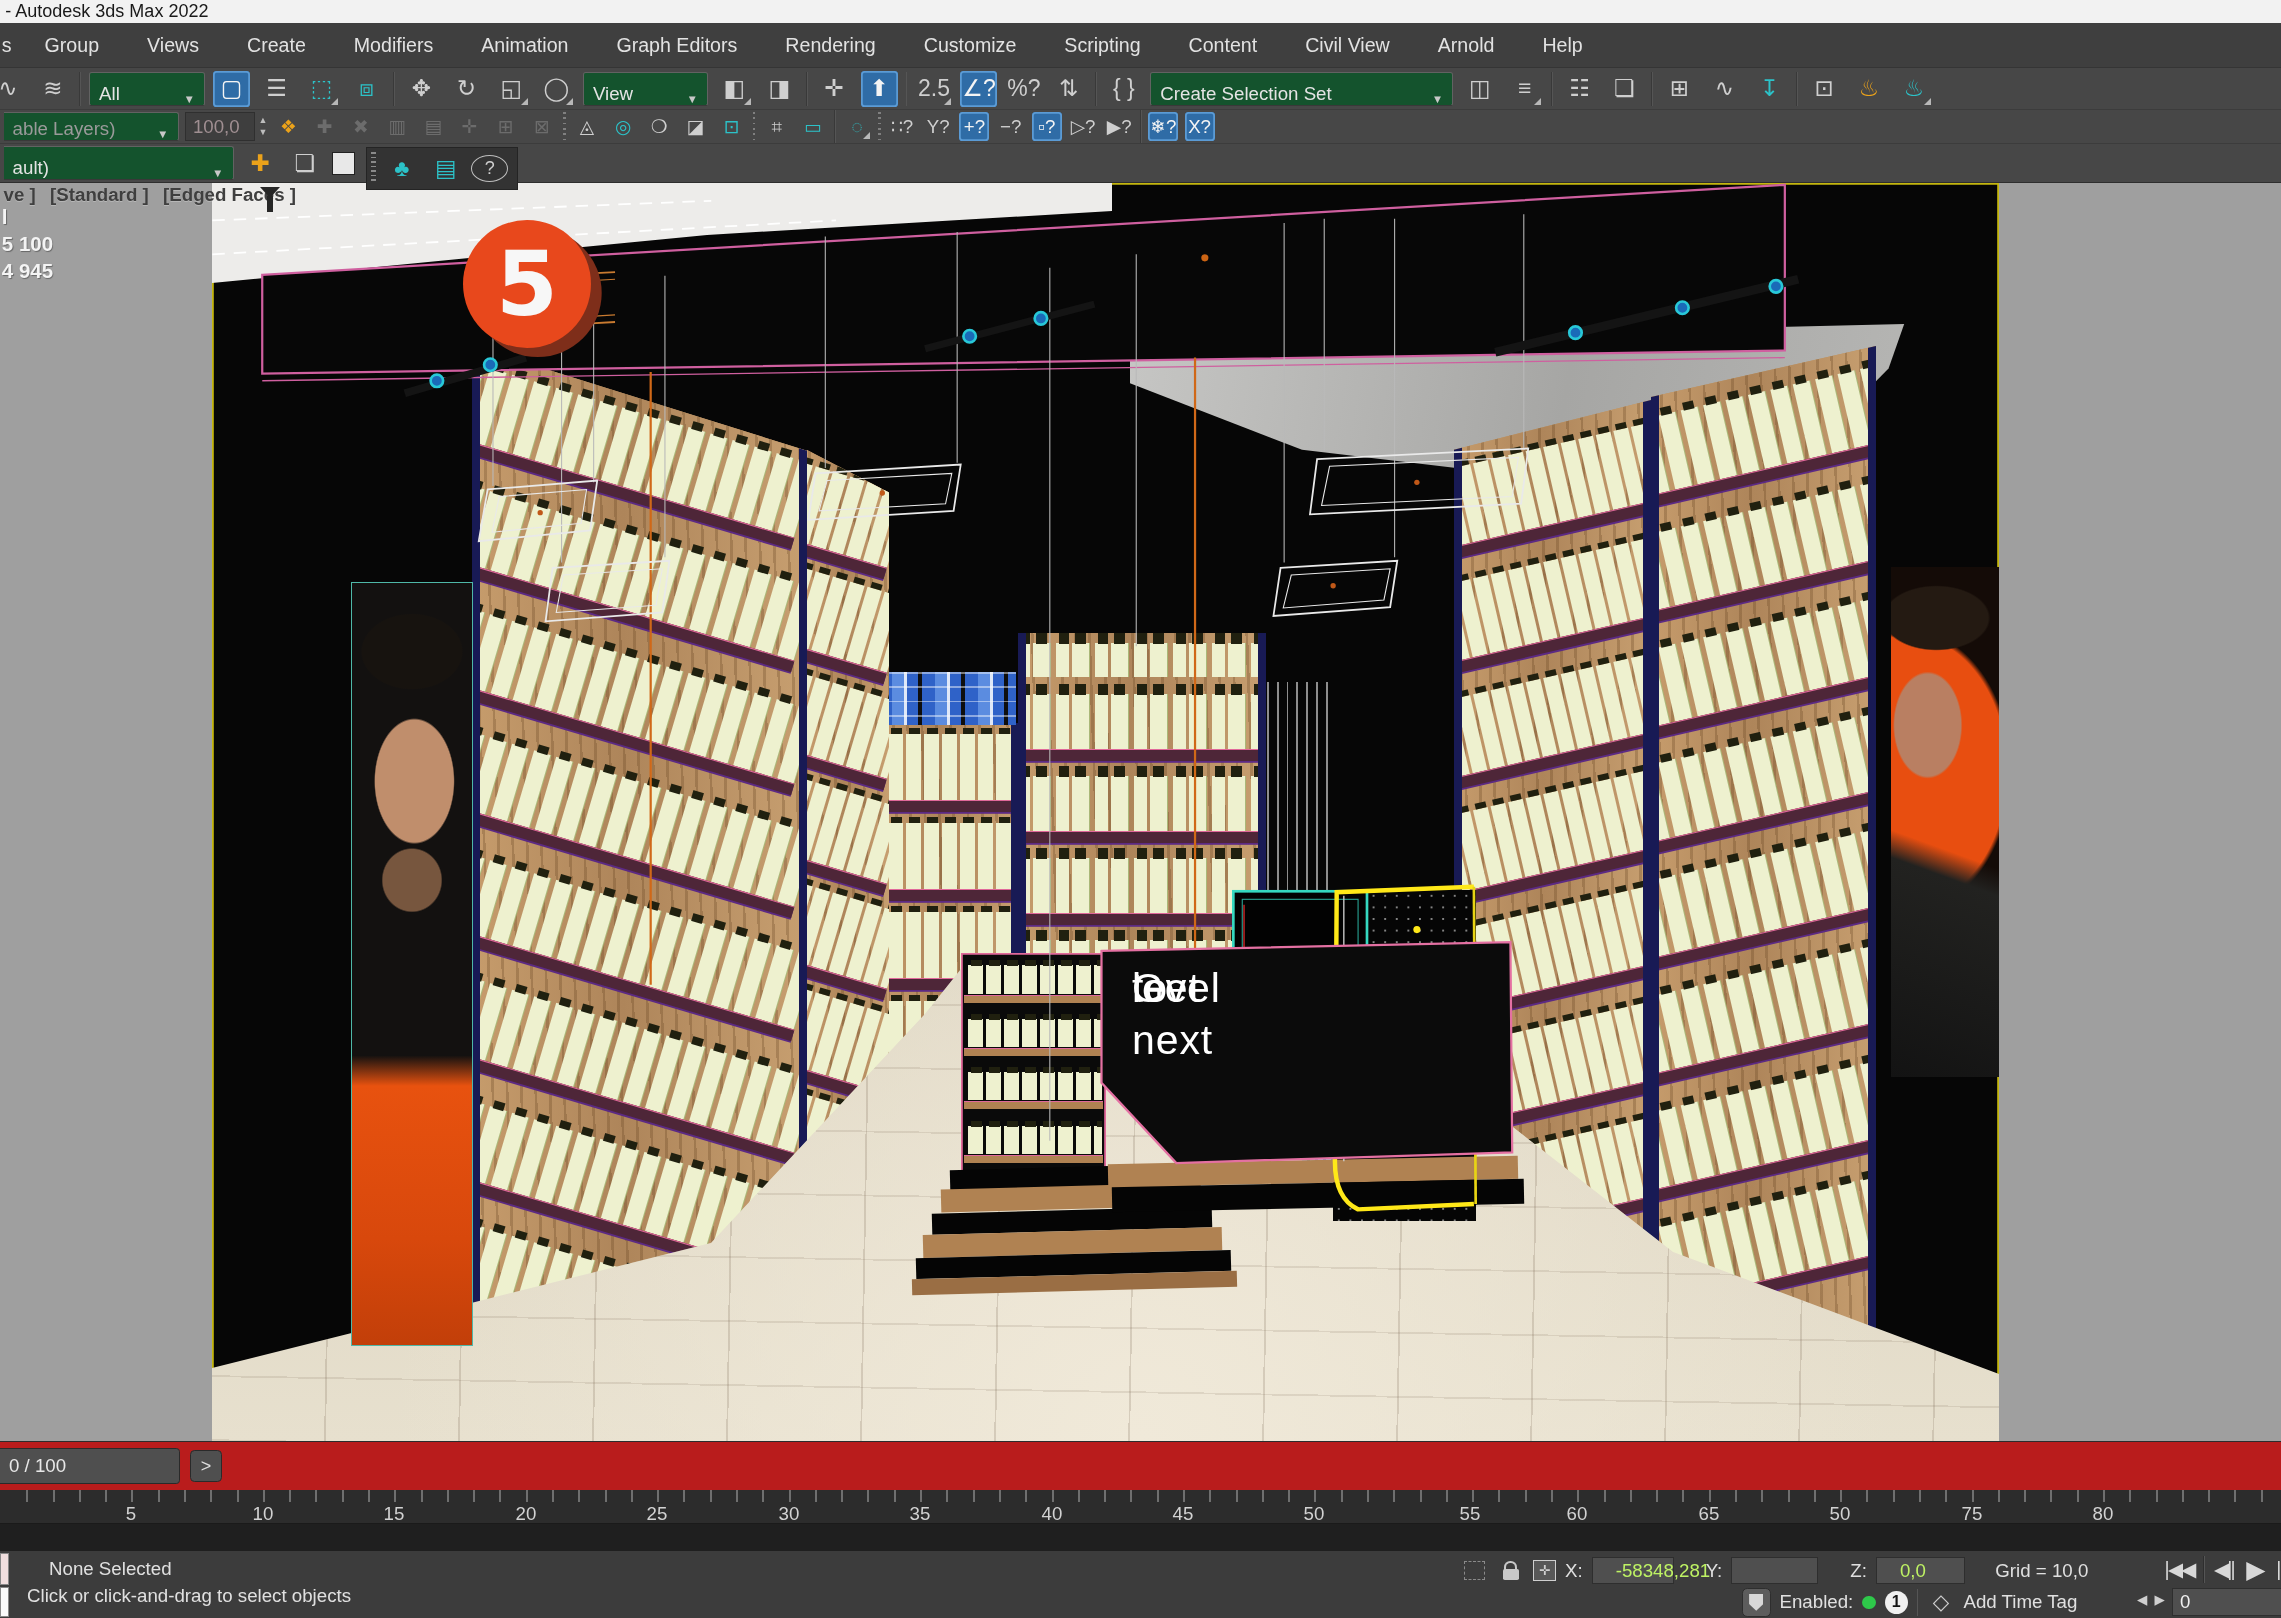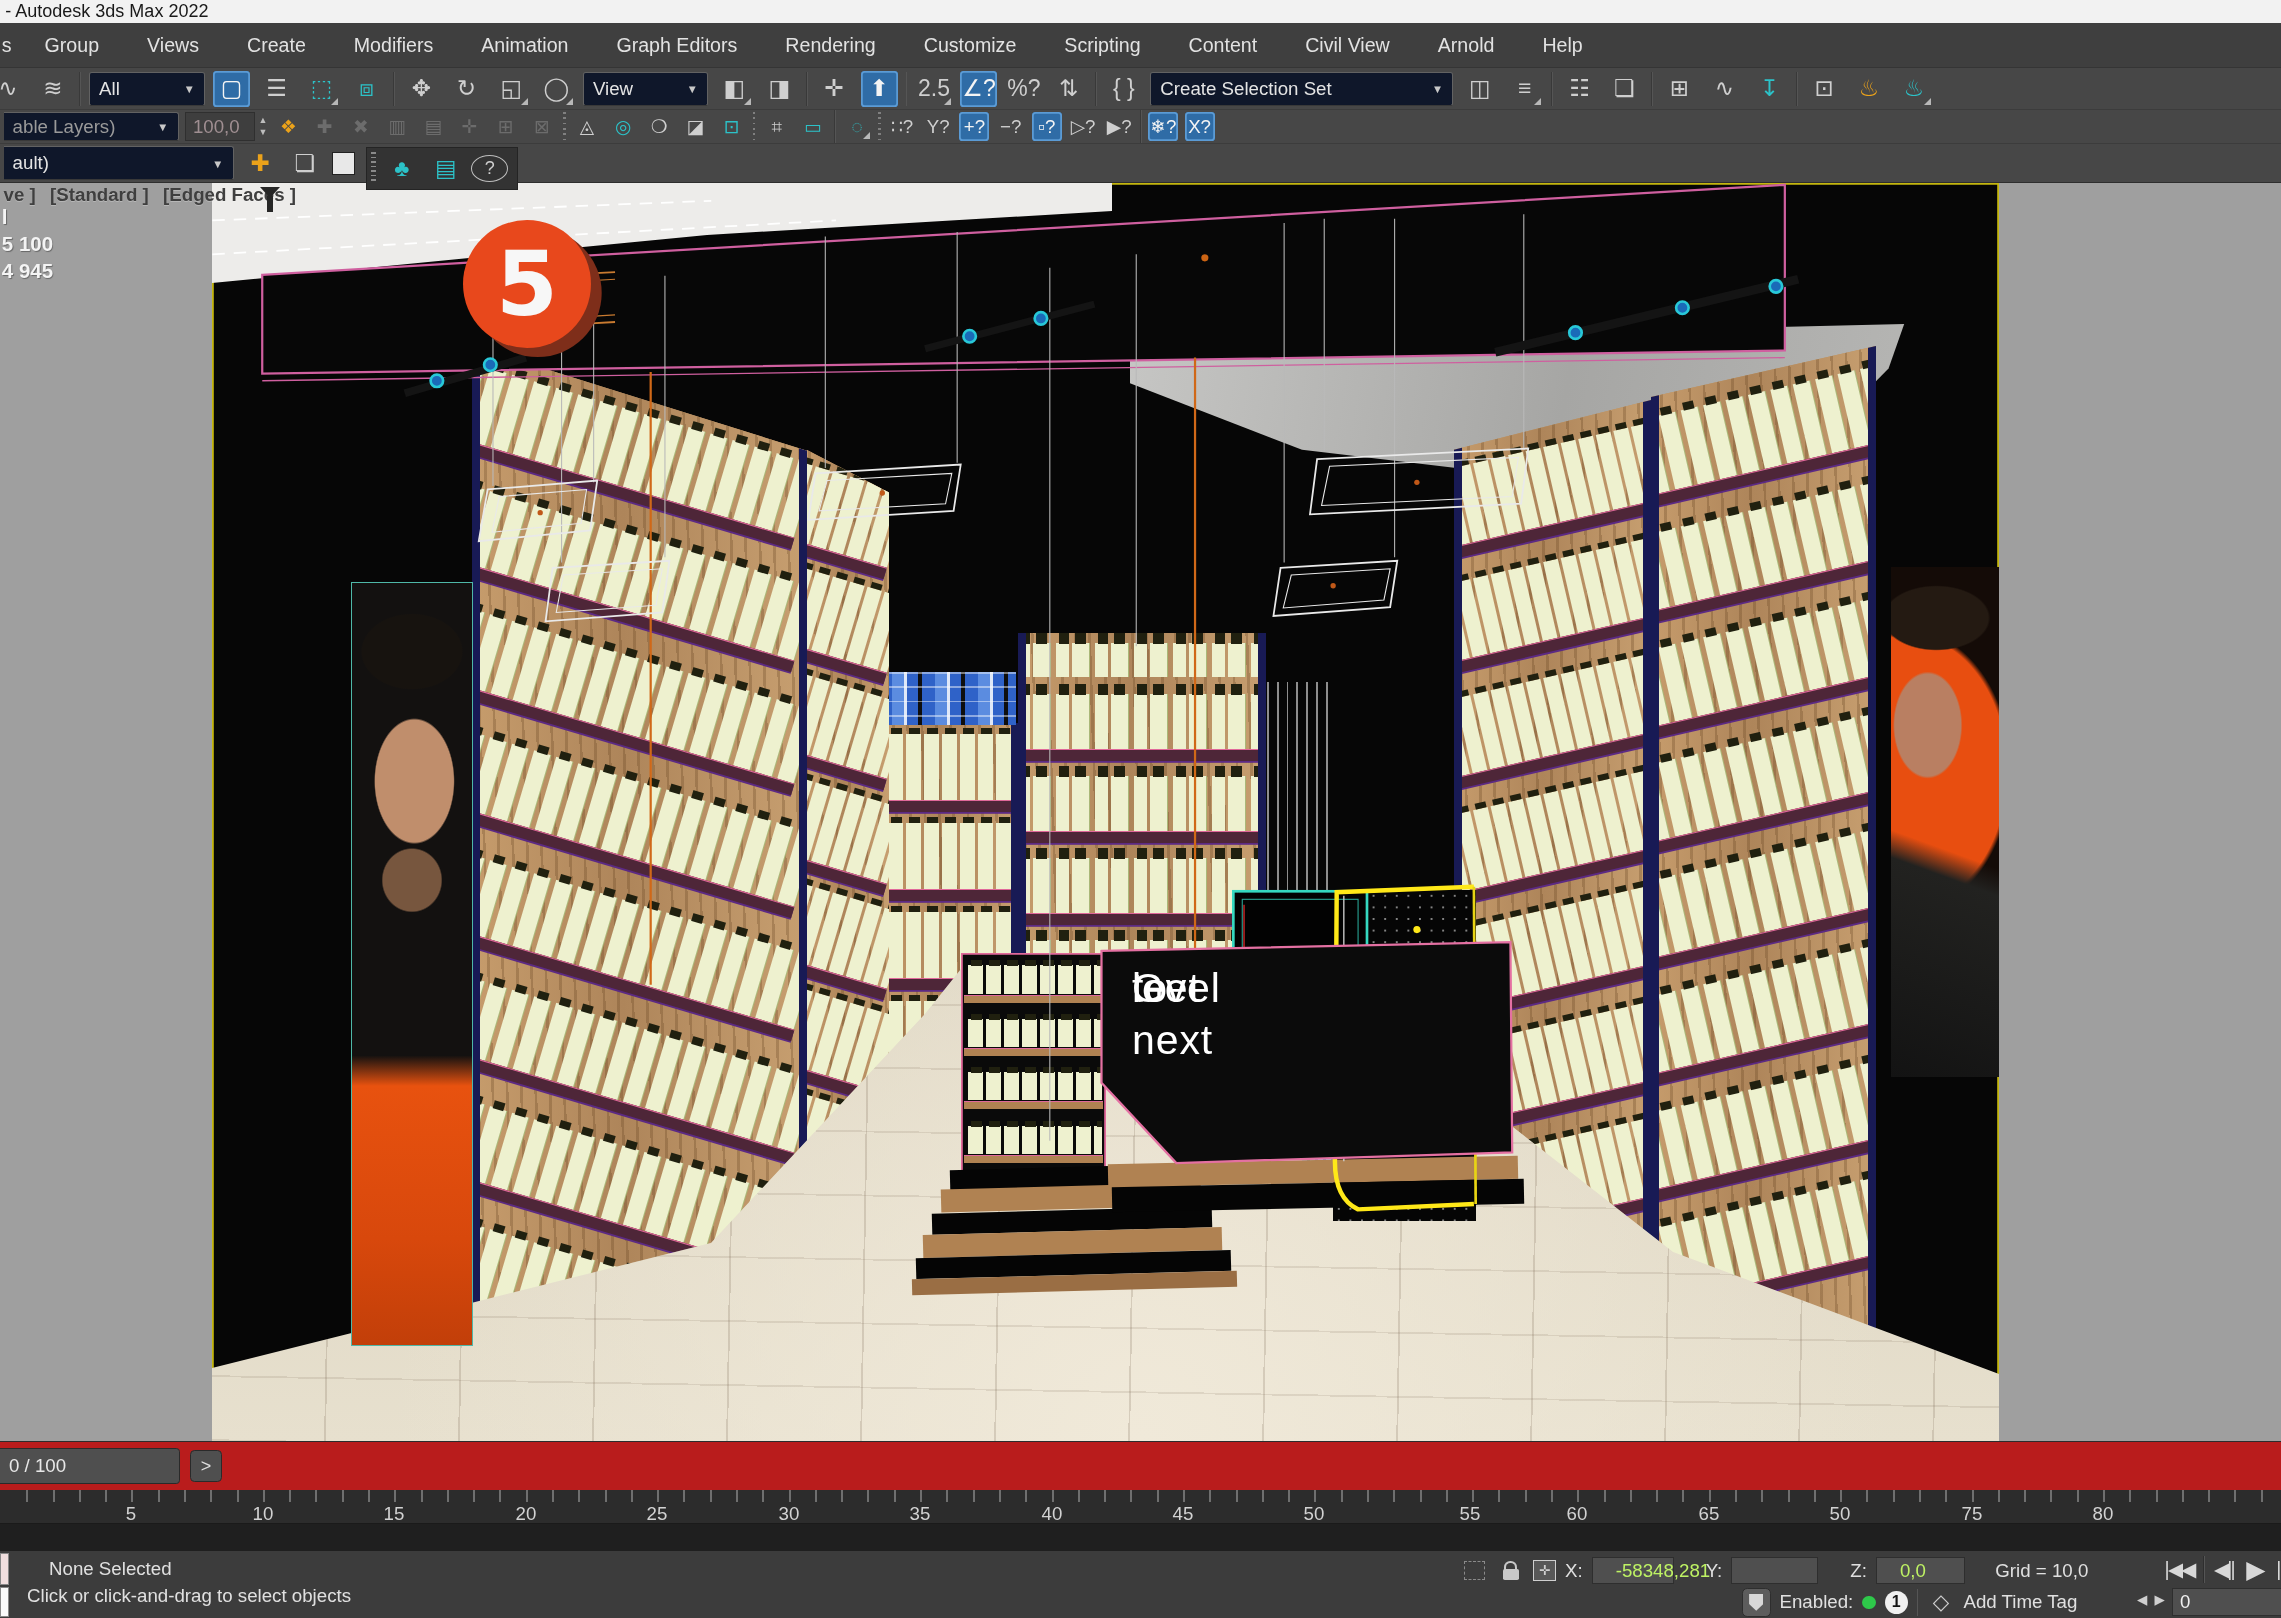--- a/index.html
+++ b/index.html
@@ -26,21 +26,21 @@
   .tbtn.active { background:#2f6ca6; box-shadow:inset 0 0 0 1.8px #5b9bd5; color:#f4f4f4; }
   .tbtn.dis { color:#6c6c6c; }
   .tbtn.teal { color:#2cc2c8; }
   .tbtn.orange { color:#eba21a; }
   .tbtn.cut { margin-left:-14.3px; }
   .tbtn.fly::after { content:""; position:absolute; right:1.8px; bottom:1.8px;
     border-left:7.1px solid transparent; border-bottom:7.1px solid #b8b8b8; }
   .tsep { width:1.8px; height:34px; background:#393939; border-right:0.9px solid #555; flex:none; }
   .dotsep { width:2.7px; height:28.5px; flex:none;
     background:repeating-linear-gradient(180deg,#808080 0 1.8px,transparent 1.8px 5.3px); }
-  .tdd { display:flex; align-items:center; justify-content:space-between; background:#0f172a;
+  .tdd { display:flex; align-items:flex-end; justify-content:space-between; background:#14532d;
     border:0.9px solid #626262; border-bottom-color:#393939; height:34px; padding:0 9px;
     color:#e4e4e4; font-size:18.7px; border-radius:2.7px; gap:6px; flex:none; }
   #trow2 .tdd { height:28.5px; }
   .tdd .caret { font-size:11.6px; color:#c8c8c8; }
   .tdd.dis { color:#9a9a9a; }
   .tdd.cutl { border-left:none; border-radius:0 2.7px 2.7px 0; }
   .tfield { background:#3e3e3e; border:0.9px solid #2f2f2f; color:#a08f92; font-size:18.7px; height:28.5px;
     padding:0 7.1px; display:flex; align-items:center; min-width:70px; flex:none; }
   .spin { display:flex; flex-direction:column; justify-content:center; gap:2.7px; color:#bdbdbd; font-size:9px; line-height:9px; flex:none; }
   .swatch { width:23px; height:23px; background:#e8e8e8; border:0.9px solid #222; flex:none; }

